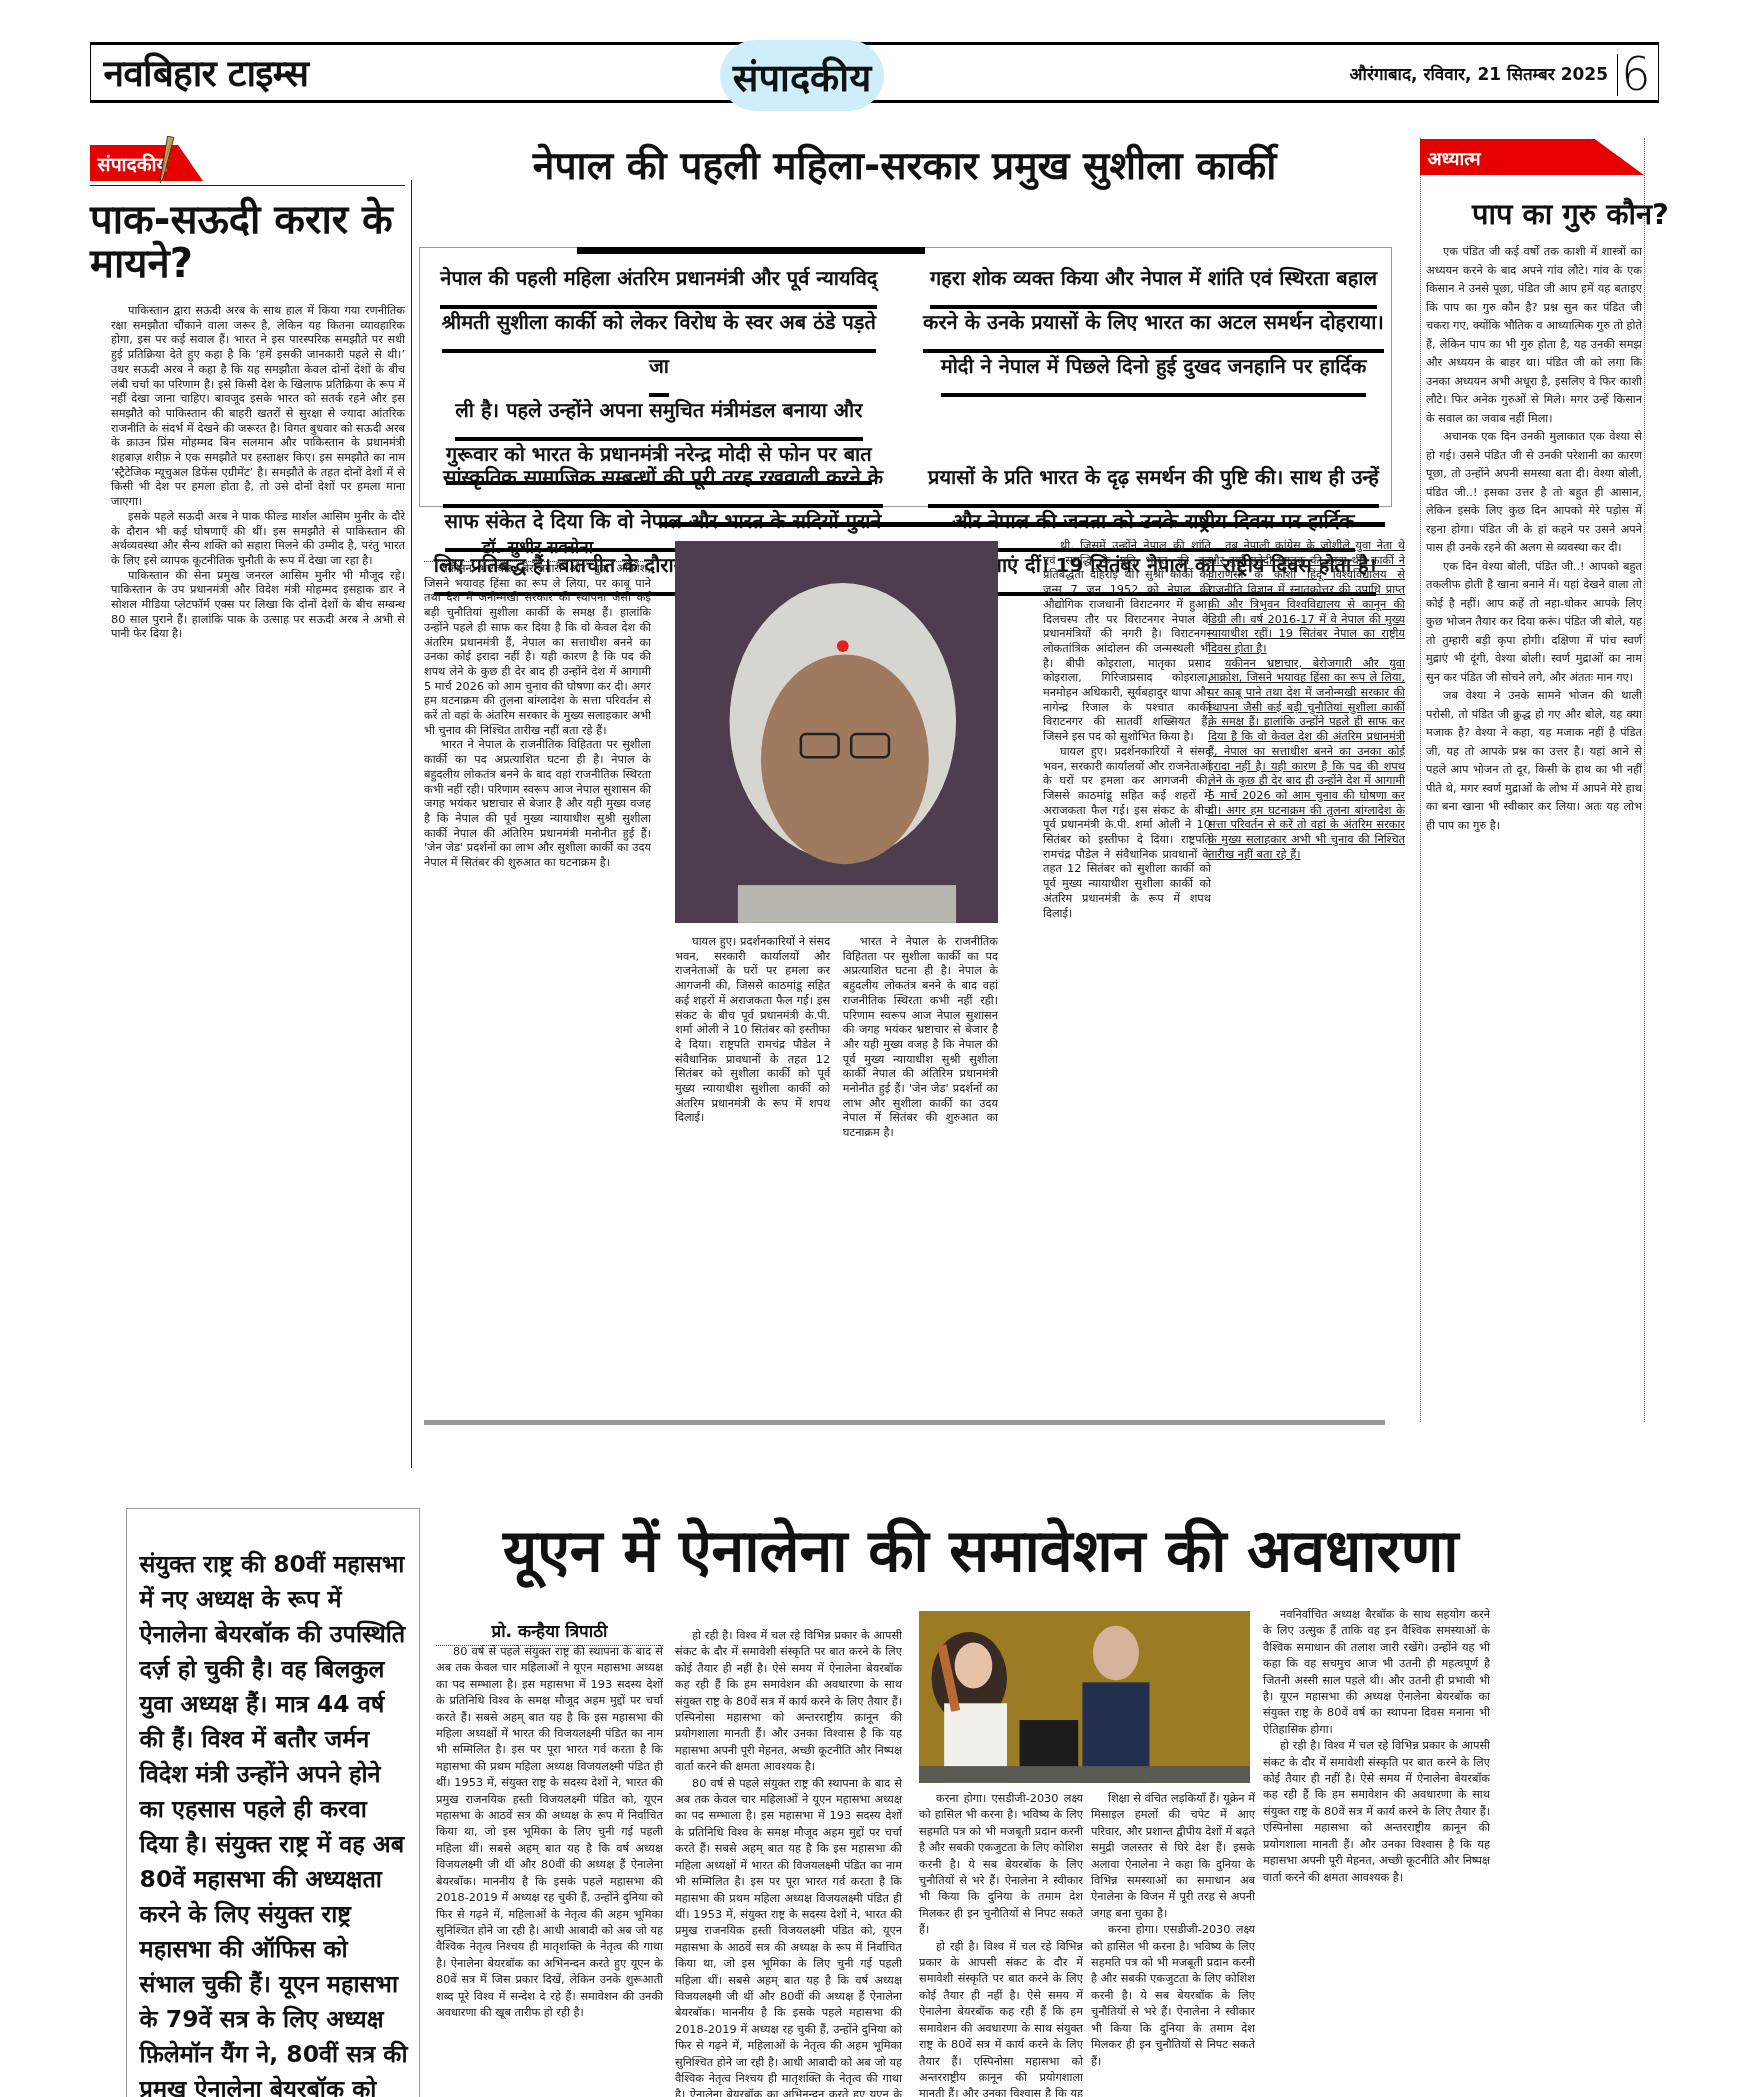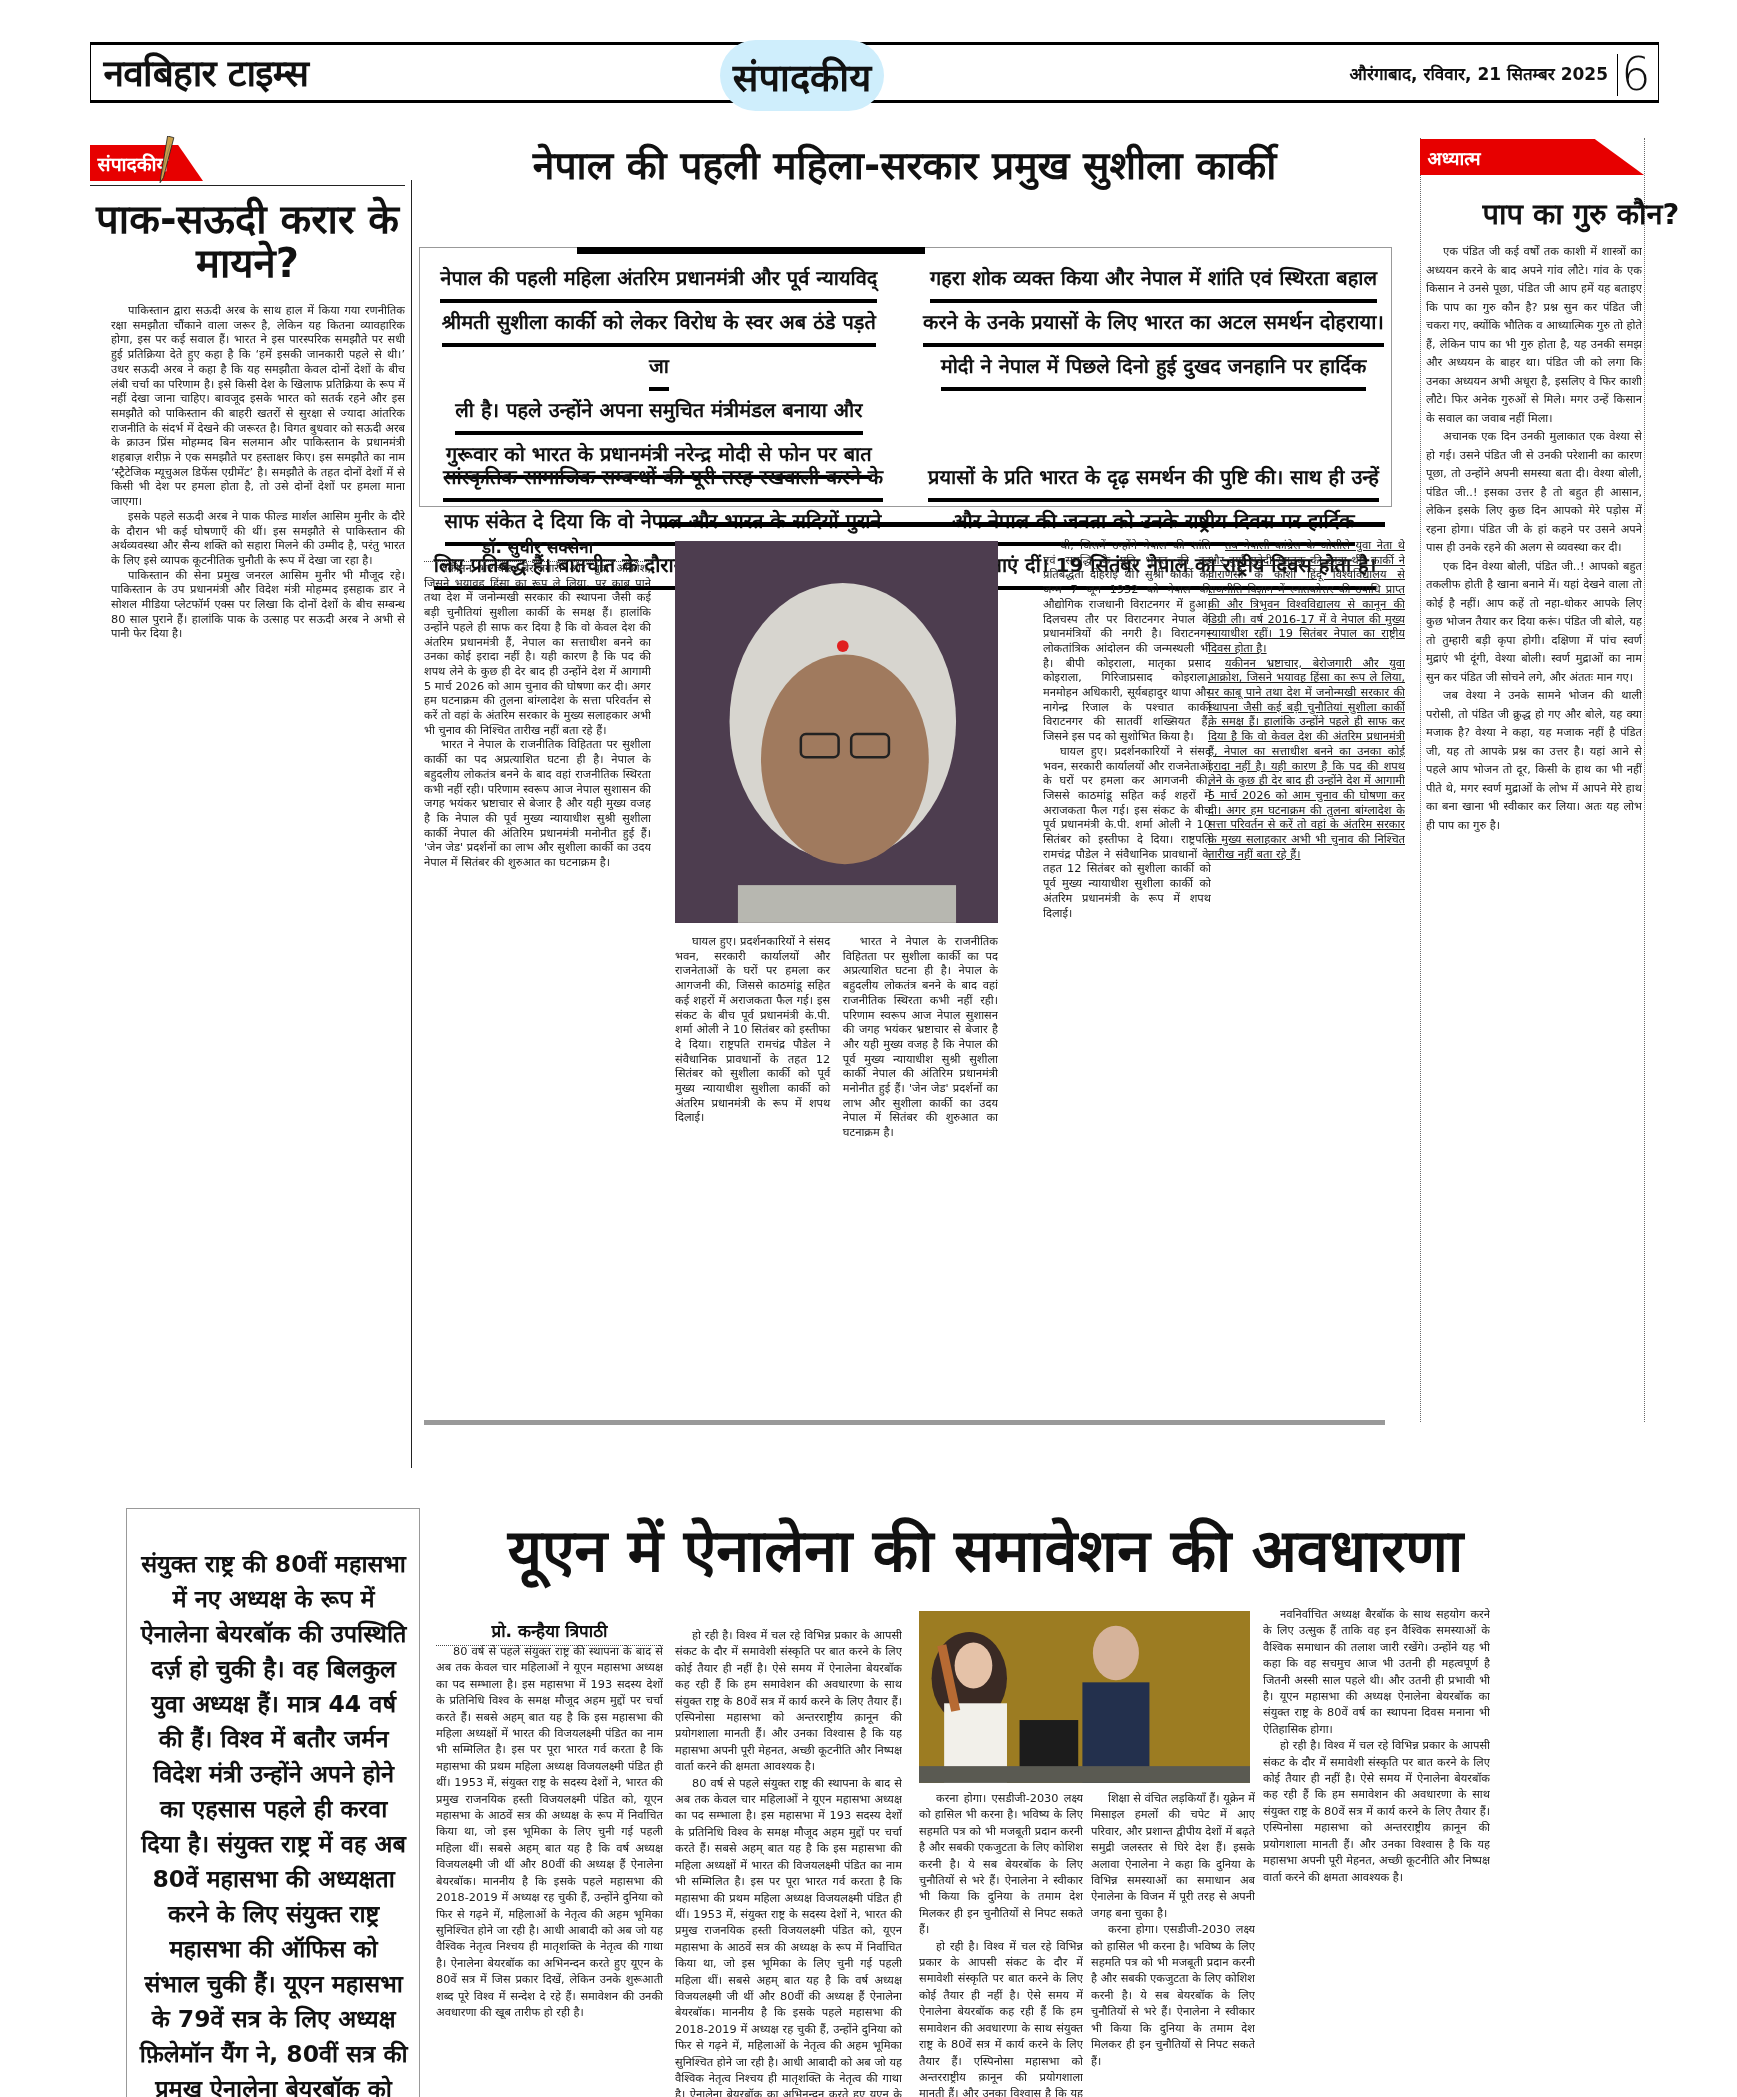--- a/index.html
+++ b/index.html
@@ -13,24 +13,24 @@
   .mast-date{right:50px;top:17px;font-size:17px;font-weight:bold}
   .mast-sep{right:40px;top:9.2px;width:1.3px;height:42px;background:#000}
   .mast-page{right:7.6px;top:2.1px;font-size:46px;font-weight:300;line-height:55px}
   
   .tag{background:#e70000;color:#fff;font-weight:bold;display:flex;align-items:center;padding-left:7.6px}
   .tag-cut{clip-path:polygon(0 0,78% 0,100% 100%,0 100%)}
   .col-text{font-size:11.3px;line-height:14.7px;text-align:justify;color:#1a1a1a}
   .col-text p{text-indent:17px}
   .vline{width:0.8px;background:#222}
   .dline{border-left:0.8px dotted #666}
-  .headline{font-weight:bold;text-align:center;line-height:1.1}
+  .headline{font-weight:bold;text-align:left;line-height:1.1}
   .quote-box{border:0.8px solid #999;background:#fff}
   .uline{font-weight:bold;font-size:20px;line-height:44px;text-align:center}
-  .uline span{border-bottom:4.2px solid #000;padding-bottom:9px}
+  .uline span{border-bottom:4.2px solid #000;padding-bottom:15px}
   .photo{background:linear-gradient(160deg,#6b5a6f 0%,#4a3a4a 40%,#3a2f3a 100%);overflow:hidden}
   .byline{font-weight:bold;font-size:17px;text-align:center;border-bottom:1.3px dotted #444;padding-bottom:3.4px}
 </style>
 </head>
 <body>
 
 <div class="abs mast">
   <div class="abs mast-title">नवबिहार टाइम्स</div>
   <div class="abs mast-center">संपादकीय</div>
   <div class="abs mast-date">औरंगाबाद, रविवार, 21 सितम्बर 2025</div>

